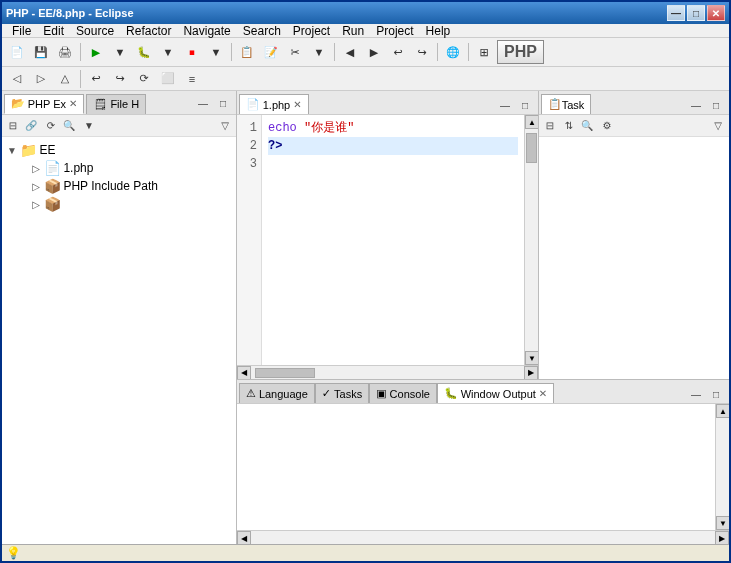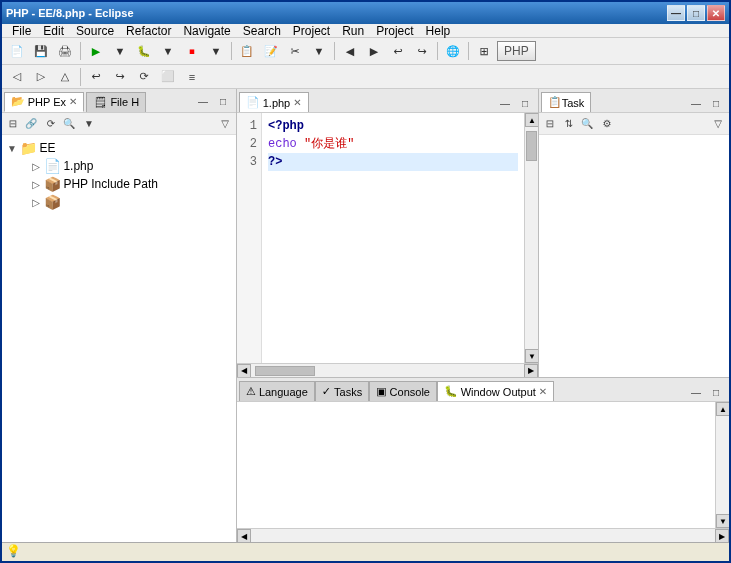--- a/index.html
+++ b/index.html
@@ -89,22 +89,22 @@
     .toolbar-sep {
       width: 1px;
       height: 18px;
       background: #bbb;
       margin: 0 2px;
     }
     .toolbar-btn-php {
       border: 1px solid #888;
       background: linear-gradient(to bottom, #fff, #e0e0e0);
       padding: 2px 6px;
-      font-size: 12px;
-      font-weight: normal;
+      font-size: 16px;
+      font-weight: bold;
       color: #555;
       cursor: pointer;
     }
 
     
     .toolbar-area2 {
       background: #f0f0f0;
       border-bottom: 1px solid #ccc;
       display: flex;
       align-items: center;
@@ -582,23 +582,20 @@
           </div>
         </div>
         <div class="editor-content">
           <div class="line-numbers">
             <div class="line-number">1</div>
             <div class="line-number">2</div>
             <div class="line-number">3</div>
           </div>
           <div class="code-area">
             <div class="code-line">
-              <span class="kw-blue">&lt;?php</span>
-            </div>
-            <div class="code-line">
               <span class="kw-green">echo</span>
               <span> </span>
               <span class="str-red">"你是谁"</span>
             </div>
             <div class="code-line highlighted">
               <span class="kw-blue">?&gt;</span>
             </div>
           </div>
           <div class="v-scrollbar">
             <div class="scroll-arrow">▲</div>

